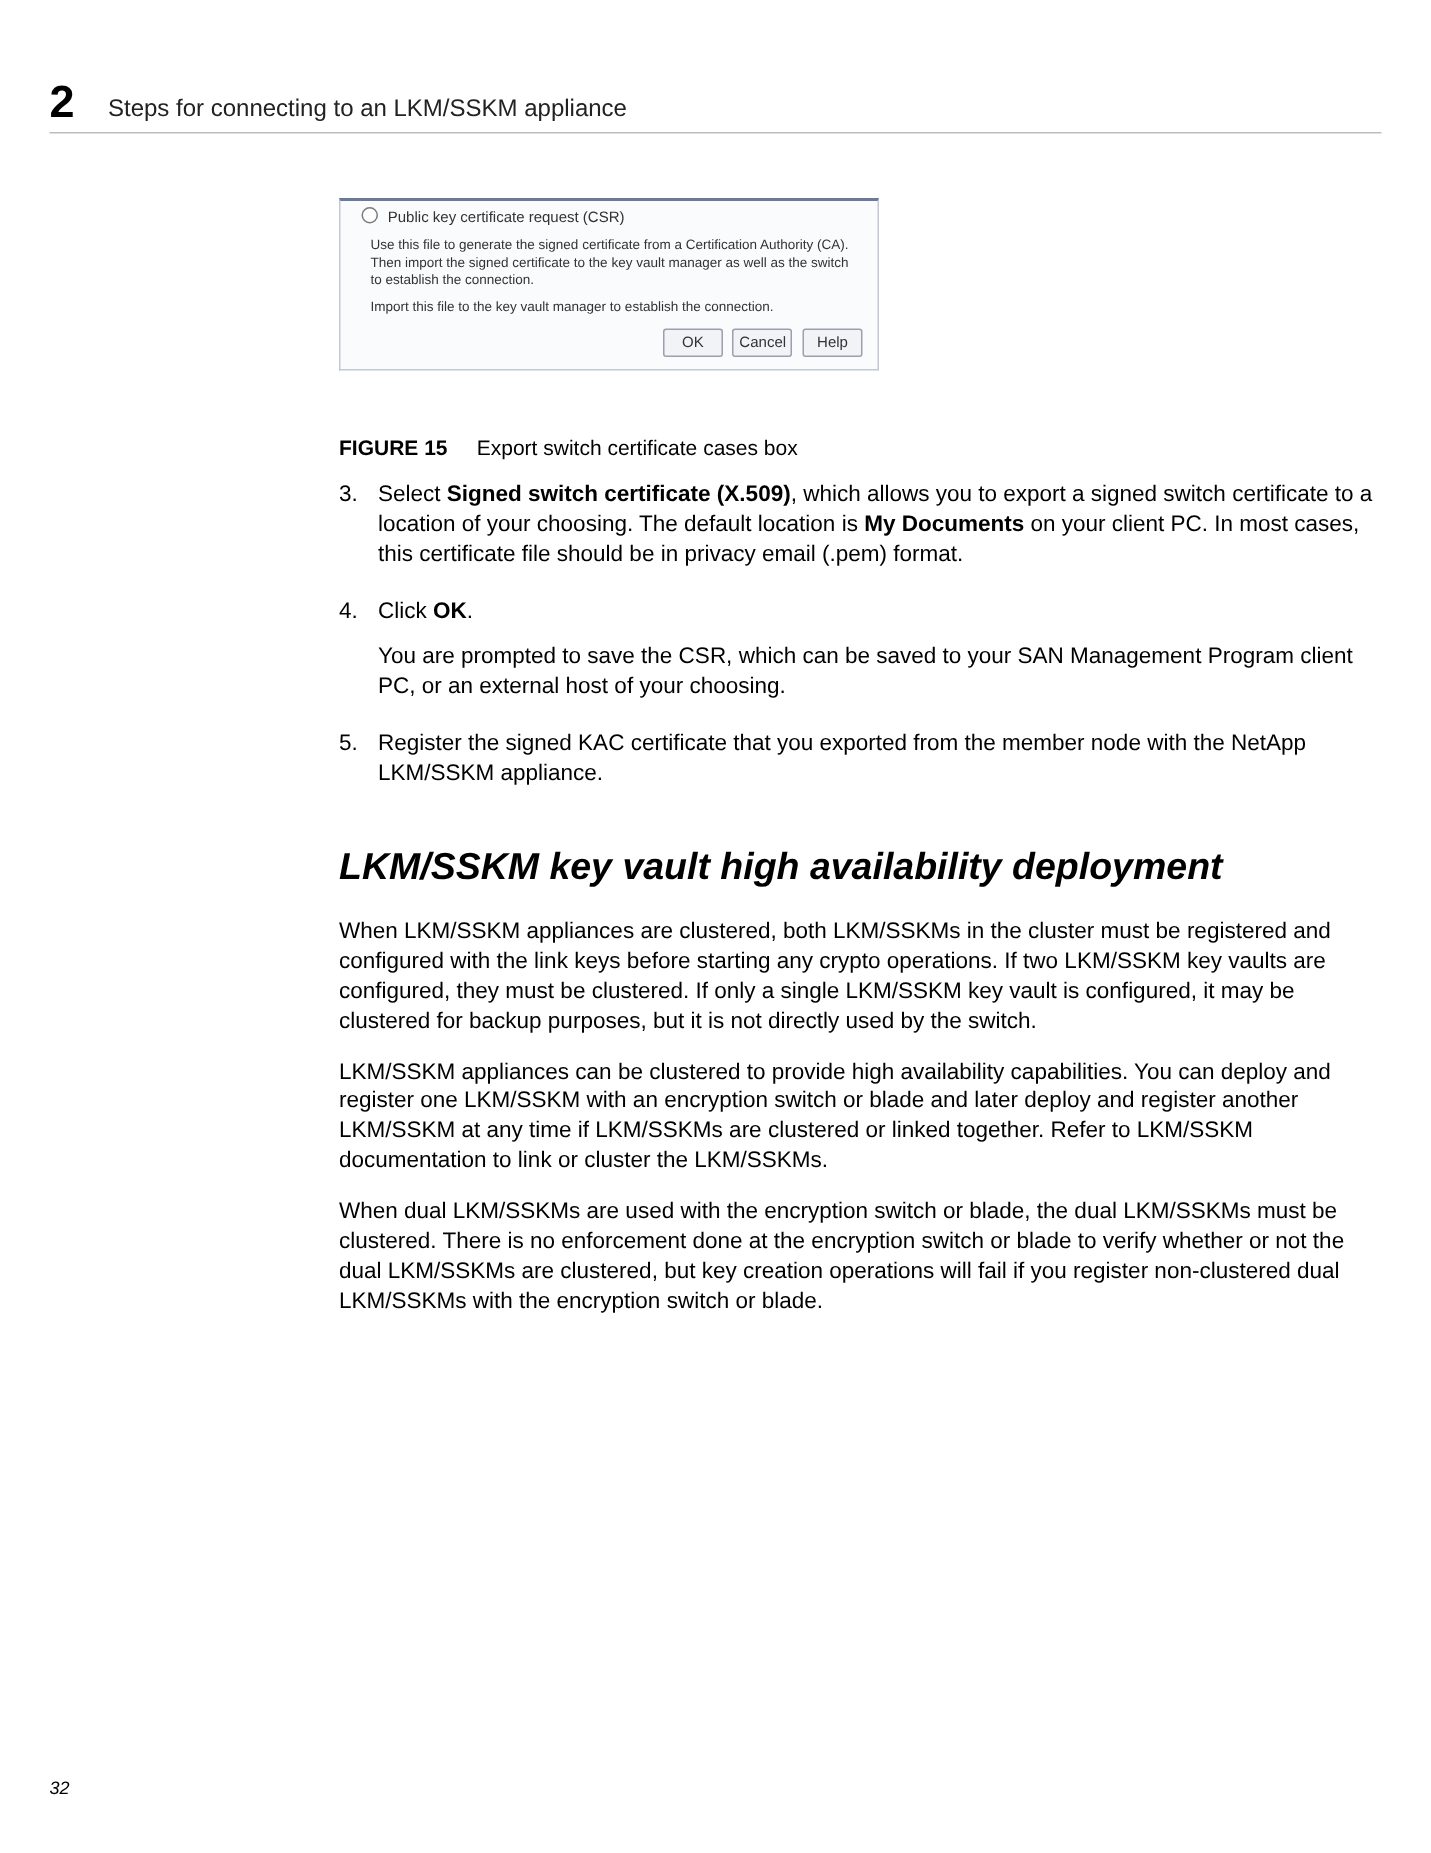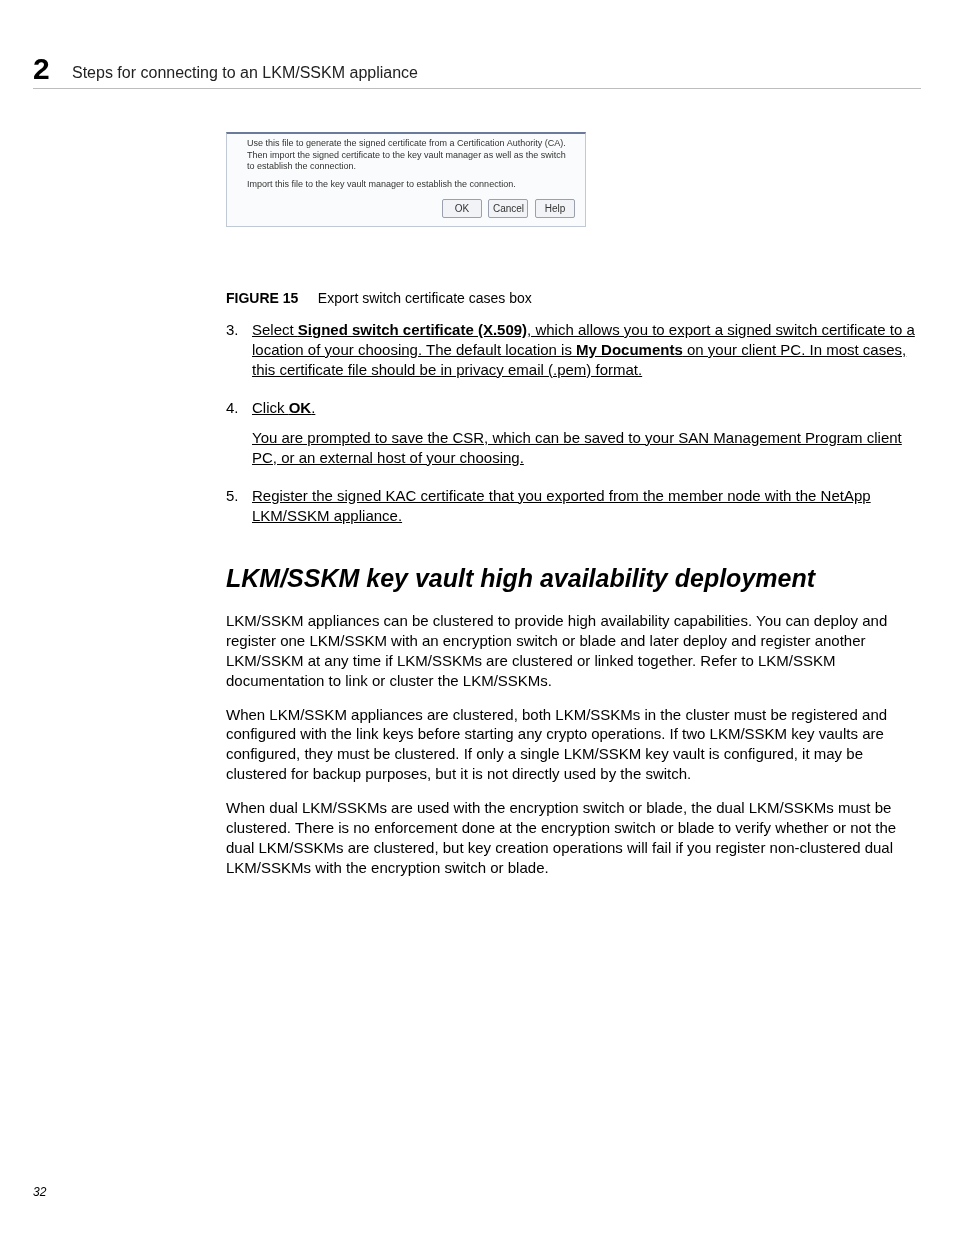--- a/index.html
+++ b/index.html
@@ -114,21 +114,21 @@
     line-height: 1.33;
   }
   .ol-item {
     display: flex;
     margin-bottom: 8px;
   }
   .ol-num {
     width: 26px;
     flex: 0 0 26px;
   }
-  .ol-body { flex: 1 1 auto; text-decoration: underline; }
+  .ol-body { flex: 1 1 auto; }
   .ol-body p { margin: 0 0 10px 0; }
   .bold { font-weight: bold; }
 
   .h2 {
     font-family: "Arial Narrow", Arial, sans-serif;
     font-weight: bold;
     font-size: 25px;
     margin: 26px 0 16px 0;
     font-style: italic;
   }
@@ -149,20 +149,24 @@
 </head>
 <body>
 
 <div class="page">
 
   <div class="chapter-num">2</div>
   <div class="running-head">Steps for connecting to an LKM/SSKM appliance</div>
   <div class="head-rule"></div>
 
   <div class="dialog">
+    <div class="row">
+      <span class="radio"></span>
+      <span class="opt-label">Public key certificate request  (CSR)</span>
+    </div>
     <div class="row opt-desc">Use this file to generate the signed certificate from a Certification Authority (CA). Then import the signed certificate to the key vault manager as well as the switch to establish the connection.</div>
     <div class="row opt-desc">Import this file to the key vault manager to establish the connection.</div>
     <div class="btnbar">
       <span class="btn">OK</span>
       <span class="btn">Cancel</span>
       <span class="btn">Help</span>
     </div>
   </div>
 
   <div class="fig-caption">
@@ -194,22 +198,22 @@
 
     <div class="ol-item">
       <div class="ol-num">5.</div>
       <div class="ol-body">
         <p>Register the signed KAC certificate that you exported from the member node with the NetApp LKM/SSKM appliance.</p>
       </div>
     </div>
 
     <div class="h2">LKM/SSKM key vault high availability deployment</div>
 
+    <p class="para">When LKM/SSKM appliances are clustered, both LKM/SSKMs in the cluster must be registered and configured with the link keys before starting any crypto operations. If two LKM/SSKM key vaults are configured, they must be clustered. If only a single LKM/SSKM key vault is configured, it may be clustered for backup purposes, but it is not directly used by the switch.</p>
     <p class="para">LKM/SSKM appliances can be clustered to provide high availability capabilities. You can deploy and register one LKM/SSKM with an encryption switch or blade and later deploy and register another LKM/SSKM at any time if LKM/SSKMs are clustered or linked together. Refer to LKM/SSKM documentation to link or cluster the LKM/SSKMs.</p>
-    <p class="para">When LKM/SSKM appliances are clustered, both LKM/SSKMs in the cluster must be registered and configured with the link keys before starting any crypto operations. If two LKM/SSKM key vaults are configured, they must be clustered. If only a single LKM/SSKM key vault is configured, it may be clustered for backup purposes, but it is not directly used by the switch.</p>
     <p class="para">When dual LKM/SSKMs are used with the encryption switch or blade, the dual LKM/SSKMs must be clustered. There is no enforcement done at the encryption switch or blade to verify whether or not the dual LKM/SSKMs are clustered, but key creation operations will fail if you register non-clustered dual LKM/SSKMs with the encryption switch or blade.</p>
 
   </div>
 
   <div class="footer">
     <div>32</div>
   </div>
 
 </div>
 

